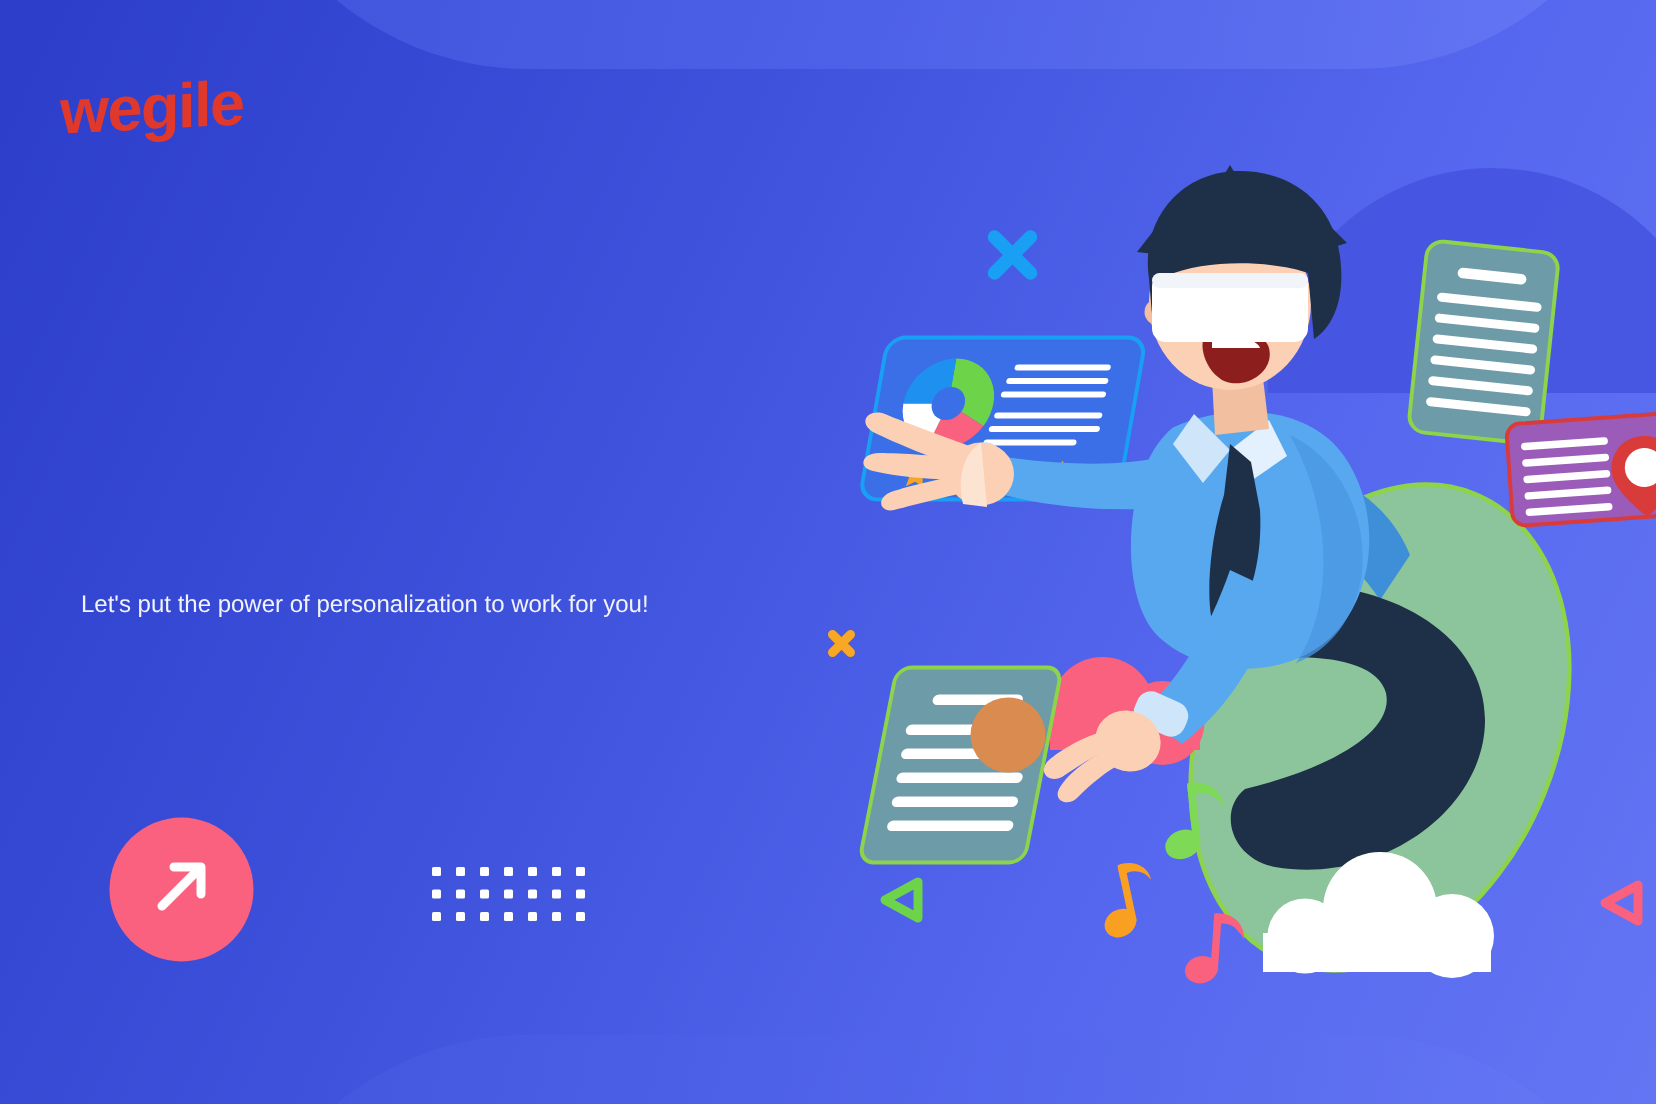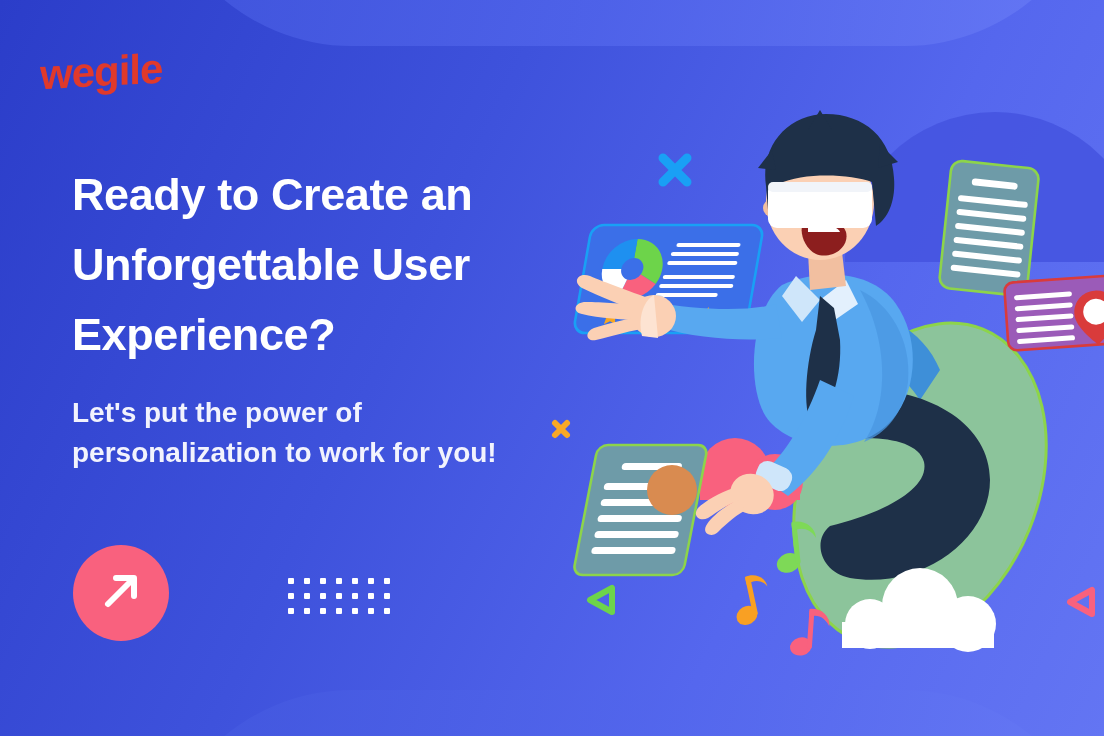--- a/index.html
+++ b/index.html
@@ -41,22 +41,22 @@
     transform:skewY(-3deg);
   }
 
   
   #headline {
     position:absolute; left:72px; top:160px; width:500px;
     color:#fff; font-size:45px; font-weight:bold; line-height:1.55;
     letter-spacing:-.4px;
   }
   #subhead {
-    position:absolute; left:72px; top:393px; width:440px;
-    color:#F2F3FD; font-size:28px; line-height:1.42; font-weight:700;
+    position:absolute; left:54px; top:393px; width:440px;
+    color:#F2F3FD; font-size:16px; line-height:1.42; font-weight:400;
   }
 
   
   #cta {
     position:absolute; left:73px; top:545px; width:96px; height:96px;
     border-radius:50%; background:#F9617E; cursor:pointer;
     display:flex; align-items:center; justify-content:center;
   }
 
   
@@ -80,21 +80,20 @@
 <body>
 
 <div id="banner">
 
   <div class="panel-top"></div>
   <div class="panel-bottom"></div>
   <div class="blob-cloud-bg"></div>
 
   <div id="logo">wegile</div>
 
-  <h1 id="headline">Ready to Create an Unforgettable User Experience?</h1>
   <p id="subhead">Let's put the power of personalization to work for you!</p>
 
   <div id="cta">
     <span>
       <svg width="48" height="48" viewBox="0 0 48 48">
         <g fill="none" stroke="#fff" stroke-width="6" stroke-linecap="round" stroke-linejoin="round">
           <path d="M11 37 L35 13"></path>
           <path d="M19 11 L37 11 L37 29"></path>
         </g>
       </svg>

